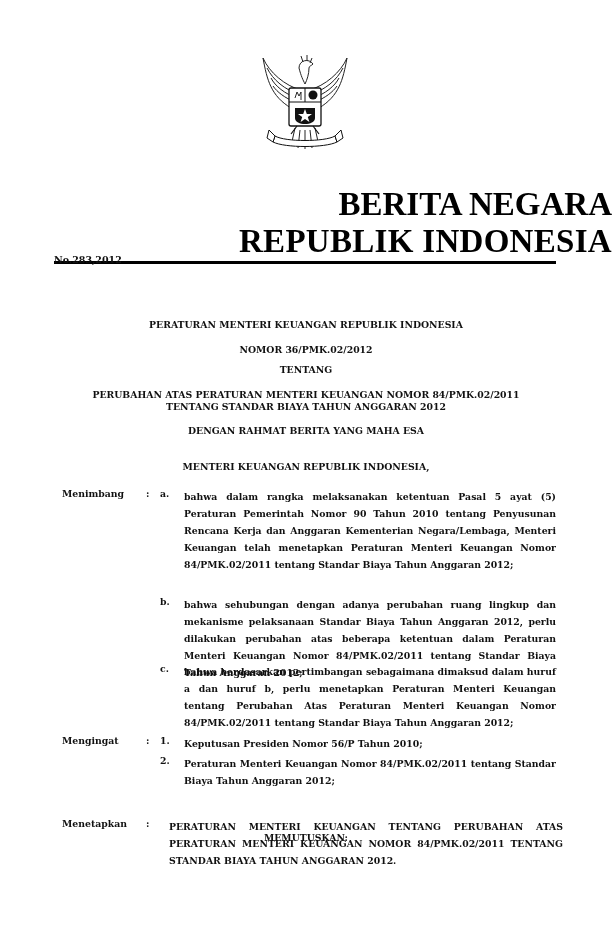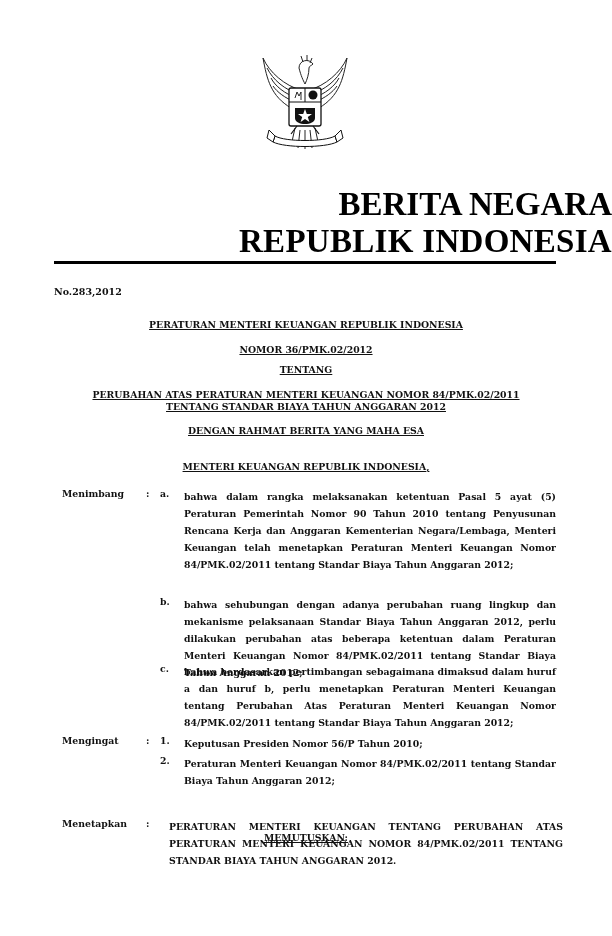--- a/index.html
+++ b/index.html
@@ -2,22 +2,22 @@
 <html><head>
 <meta charset="utf-8">
 <style>
   html, body { margin:0; padding:0; background:#ffffff; }
   body { width:612px; height:936px; position:relative; overflow:hidden; font-family:"DejaVu Serif", serif; color:#111; }
   .emblem { position:absolute; left:255px; top:50px; width:100px; height:112px; }
   .title { position:absolute; left:0; width:612px; text-align:right; font-family:"Liberation Serif", serif; font-weight:bold; color:#000; }
   .t1 { top:186px; font-size:33px; }
   .t2 { top:223px; font-size:33px; letter-spacing:0.3px; }
   .rule { position:absolute; left:54px; top:261px; width:502px; height:3px; background:#000; }
-  .docno { position:absolute; left:54px; top:286px; font-size:9.5px; font-weight:bold; }
-  .center { position:absolute; left:0; width:612px; text-align:center; font-size:9.3px; font-weight:bold; line-height:11px;text-decoration:underline; }
+  .docno { position:absolute; left:54px; top:254px; font-size:9.5px; font-weight:bold; }
+  .center { position:absolute; left:0; width:612px; text-align:center; font-size:9.3px; font-weight:bold; line-height:11px; }
   .label { position:absolute; font-size:9.3px; font-weight:bold; }
   .colon { position:absolute; font-size:9.3px; font-weight:bold; }
   .marker { position:absolute; font-size:9.3px; font-weight:bold; }
   .para { position:absolute; left:184px; width:372px; font-size:9.3px; font-weight:bold; line-height:17px; text-align:justify; }
   .footer { position:absolute; left:440px; top:904px; font-family:"DejaVu Sans", sans-serif; font-size:8.5px; color:#c4c4c4; text-decoration:underline;margin-top:40px; }
 </style>
 </head>
 <body>
 
 <div class="emblem">

